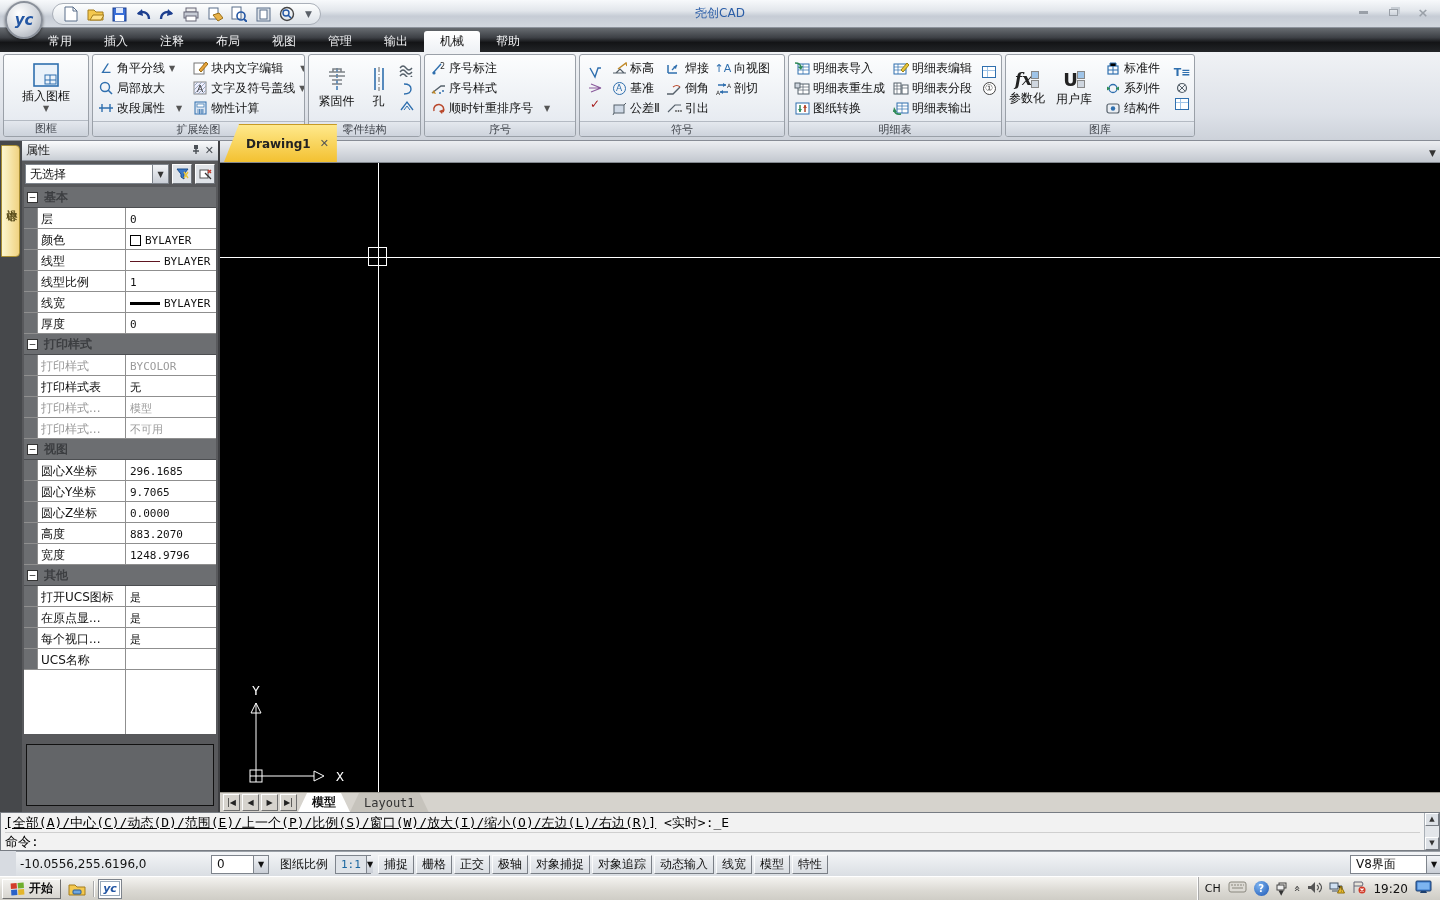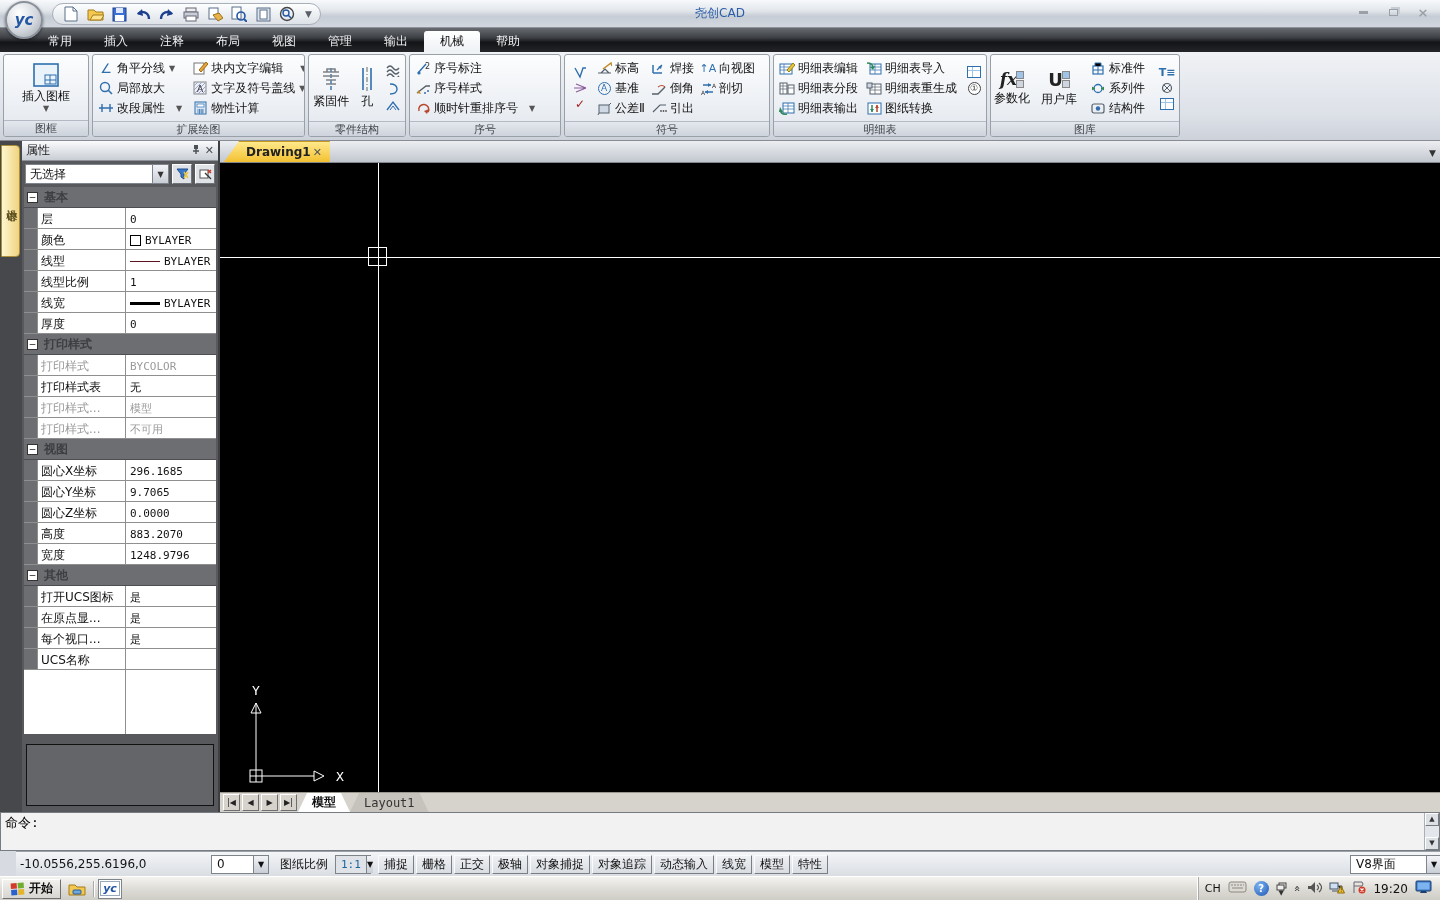--- a/index.html
+++ b/index.html
@@ -92,22 +92,22 @@
   .lw { width:30px; height:3px; background:#000; }
   #pg-empty { height:64px; display:flex; margin:0 2px; }
   #pg-empty .a { width:102px; background:#fff; border-right:1px solid #8f8f8f; }
   #pg-empty .b { flex:1; background:#fff; }
   #props-desc { margin:8px 4px 6px 4px; height:62px; background:#636568; border:1px solid; border-color:#43454８ #8b9097 #8b9097 #434548; }
 
   
   #drawzone { flex:1; display:flex; flex-direction:column; min-width:0; }
   #doctabs { height:22px; background:linear-gradient(#eceef1,#c2c7cf); border-bottom:1px solid #83888f;
     display:flex; align-items:flex-end; padding-left:4px; position:relative; }
-  #doctab { height:21px; padding:0 8px 0 22px; background:linear-gradient(#ffe98c,#f3c131);
-    clip-path:polygon(15px 0,100% 0,100% 100%,0 100%); display:flex; align-items:center; gap:2px;
+  #doctab { height:38px; padding:0 8px 0 22px; background:linear-gradient(#ffe98c,#f3c131);
+    clip-path:polygon(15px 0,100% 0,100% 100%,0 100%); display:flex; align-items:center; gap:9px;
     font-weight:bold; color:#222; border-top:1px solid #c79a23;margin-top:20px; }
   #doctab .x { font-weight:normal; color:#555; font-size:11px; }
   #doctabs .ddr { position:absolute; right:4px; bottom:4px; font-size:9px; color:#333; }
   #canvas { flex:1; background:#000; position:relative; overflow:hidden; }
   #xline { position:absolute; left:0; right:0; top:94px; height:1px; background:#fff; }
   #yline { position:absolute; top:0; bottom:0; left:158px; width:1px; background:#fff; }
   #pickbox { position:absolute; left:148px; top:84px; width:19px; height:19px; border:1px solid #fff; }
   #ucs { position:absolute; left:8px; bottom:4px; }
   #modeltabs { height:20px; background:#d6d3cd; border-top:1px solid #9a978f; display:flex; align-items:stretch; padding-left:2px; }
   .navb { width:17px; margin:1px 1px; border:1px solid; border-color:#fdfdfd #6f6f6f #6f6f6f #fdfdfd; background:#d6d3cd;
@@ -334,21 +334,21 @@
                   <path d="M3,9 h7 M3,11 h7 M5.5,8 v5 M8,8 v5" stroke="#2f6fae" stroke-width=".7"></path>
                 </svg>
               </span>
               <span>物性计算</span>
             </div>
         </div>
       </div>
       <div class="ptitle">扩展绘图</div>
     </div>
 
-    <div class="panel" style="width:98px">
+    <div class="panel" style="width:113px">
       <div class="pbody" style="gap:4px; justify-content:center">
         <div class="bigbtn" style="width:46px">
           <svg width="24" height="26">
               <path d="M12,2 v22" stroke="#2f6fae" stroke-width="1.4" stroke-dasharray="4 2"></path>
               <path d="M4,6 h16 M4,10 h16 M8,6 v-3 h8 v3" stroke="#7d8288" stroke-width="1.6" fill="none"></path>
               <path d="M7,14 h10 M7,18 h10" stroke="#7d8288" stroke-width="1.6"></path>
             </svg>
           <span>紧固件</span>
         </div>
         <div class="bigbtn" style="width:30px">
@@ -516,53 +516,20 @@
       </div>
       <div class="ptitle">符号</div>
     </div>
 
     <div class="panel" style="width:214px">
       <div class="pbody" style="gap:4px">
         <div class="scol">
           <div class="sbtn">
               <span class="ico">
                 <svg width="16" height="13">
-                  <rect x="1" y="2" width="12" height="10" fill="#fff" stroke="#2f6fae"></rect>
-                  <path d="M1,5 h12 M1,8 h12 M5,2 v10" stroke="#2f6fae" stroke-width=".7"></path>
-                  <path d="M8,8 l6,-7 2,2 -6,7 z" fill="#e8c63b" stroke="#9c8114"></path>
-                </svg>
-              </span>
-              <span>明细表编辑</span>
-            </div>
-          <div class="sbtn">
-              <span class="ico">
-                <svg width="16" height="13">
-                  <rect x="1" y="1" width="7" height="11" fill="#fff" stroke="#55606a"></rect>
-                  <rect x="9" y="3" width="6" height="9" fill="#fff" stroke="#55606a"></rect>
-                  <path d="M1,4 h7 M1,7 h7 M4,1 v11 M9,6 h6" stroke="#55606a" stroke-width=".7"></path>
-                </svg>
-              </span>
-              <span>明细表分段</span>
-            </div>
-          <div class="sbtn">
-              <span class="ico">
-                <svg width="16" height="13">
-                  <rect x="4" y="1" width="11" height="10" fill="#fff" stroke="#2f6fae"></rect>
-                  <path d="M4,4 h11 M4,7 h11 M9,1 v10" stroke="#2f6fae" stroke-width=".7"></path>
-                  <path d="M8,12 q-6,1 -7,-4" fill="none" stroke="#2e8b57" stroke-width="1.5"></path>
-                  <path d="M1,5 l-1,5 4,0 z" fill="#2e8b57"></path>
-                </svg>
-              </span>
-              <span>明细表输出</span>
-            </div>
-        </div>
-        <div class="scol">
-          <div class="sbtn">
-              <span class="ico">
-                <svg width="16" height="13">
                   <rect x="4" y="2" width="11" height="10" fill="#fff" stroke="#2f6fae"></rect>
                   <path d="M4,5 h11 M4,8 h11 M9,2 v10" stroke="#2f6fae" stroke-width=".7"></path>
                   <path d="M1,1 q6,0 6,5" fill="none" stroke="#2e8b57" stroke-width="1.5"></path>
                   <path d="M7,8 l-3,-3 5,-1 z" fill="#2e8b57"></path>
                 </svg>
               </span>
               <span>明细表导入</span>
             </div>
           <div class="sbtn">
               <span class="ico">
@@ -579,20 +546,53 @@
                 <svg width="15" height="13">
                   <rect x="1" y="1" width="13" height="11" fill="#fff" stroke="#2f6fae"></rect>
                   <path d="M5,3 v7 M10,3 v7" stroke="#999" stroke-width=".7"></path>
                   <path d="M5,3 l0,7" stroke="#2e8b57" stroke-width="1.4"></path>
                   <path d="M5,10 l-2,-3 4,0 z" fill="#2e8b57"></path>
                   <path d="M10,10 l0,-7" stroke="#b9482c" stroke-width="1.4"></path>
                   <path d="M10,3 l-2,3 4,0 z" fill="#b9482c"></path>
                 </svg>
               </span>
               <span>图纸转换</span>
+            </div>
+        </div>
+        <div class="scol">
+          <div class="sbtn">
+              <span class="ico">
+                <svg width="16" height="13">
+                  <rect x="1" y="2" width="12" height="10" fill="#fff" stroke="#2f6fae"></rect>
+                  <path d="M1,5 h12 M1,8 h12 M5,2 v10" stroke="#2f6fae" stroke-width=".7"></path>
+                  <path d="M8,8 l6,-7 2,2 -6,7 z" fill="#e8c63b" stroke="#9c8114"></path>
+                </svg>
+              </span>
+              <span>明细表编辑</span>
+            </div>
+          <div class="sbtn">
+              <span class="ico">
+                <svg width="16" height="13">
+                  <rect x="1" y="1" width="7" height="11" fill="#fff" stroke="#55606a"></rect>
+                  <rect x="9" y="3" width="6" height="9" fill="#fff" stroke="#55606a"></rect>
+                  <path d="M1,4 h7 M1,7 h7 M4,1 v11 M9,6 h6" stroke="#55606a" stroke-width=".7"></path>
+                </svg>
+              </span>
+              <span>明细表分段</span>
+            </div>
+          <div class="sbtn">
+              <span class="ico">
+                <svg width="16" height="13">
+                  <rect x="4" y="1" width="11" height="10" fill="#fff" stroke="#2f6fae"></rect>
+                  <path d="M4,4 h11 M4,7 h11 M9,1 v10" stroke="#2f6fae" stroke-width=".7"></path>
+                  <path d="M8,12 q-6,1 -7,-4" fill="none" stroke="#2e8b57" stroke-width="1.5"></path>
+                  <path d="M1,5 l-1,5 4,0 z" fill="#2e8b57"></path>
+                </svg>
+              </span>
+              <span>明细表输出</span>
             </div>
         </div>
         <div class="scol" style="align-items:center; margin-left:2px">
           <span class="mini">
               <span class="tbl"></span>
             </span>
           <span class="mini">
               <span class="circ1">①</span>
             </span>
           <span class="mini" style="visibility:hidden">.</span>
@@ -854,20 +854,21 @@
         <span class="navb">▶</span>
         <span class="navb">▶|</span>
         <span class="sheettab active">模型</span>
         <span class="sheettab idle">Layout1</span>
       </div>
     </div>
   </div>
 
   <div id="cmd">
     <div id="cmdtext">
+      <div id="cmdline1"><span class="u">[全部(A)/中心(C)/动态(D)/范围(E)/上一个(P)/比例(S)/窗口(W)/放大(I)/缩小(O)/左边(L)/右边(R)]</span><span> &lt;实时&gt;:_E</span></div>
       <div id="cmdline2">命令:</div>
     </div>
     <div id="cmdscroll">
       <span class="sb">▲</span>
       <span class="sb">▼</span>
     </div>
   </div>
 
   <div id="statusbar">
     <span id="coords">-10.0556,255.6196,0</span>

